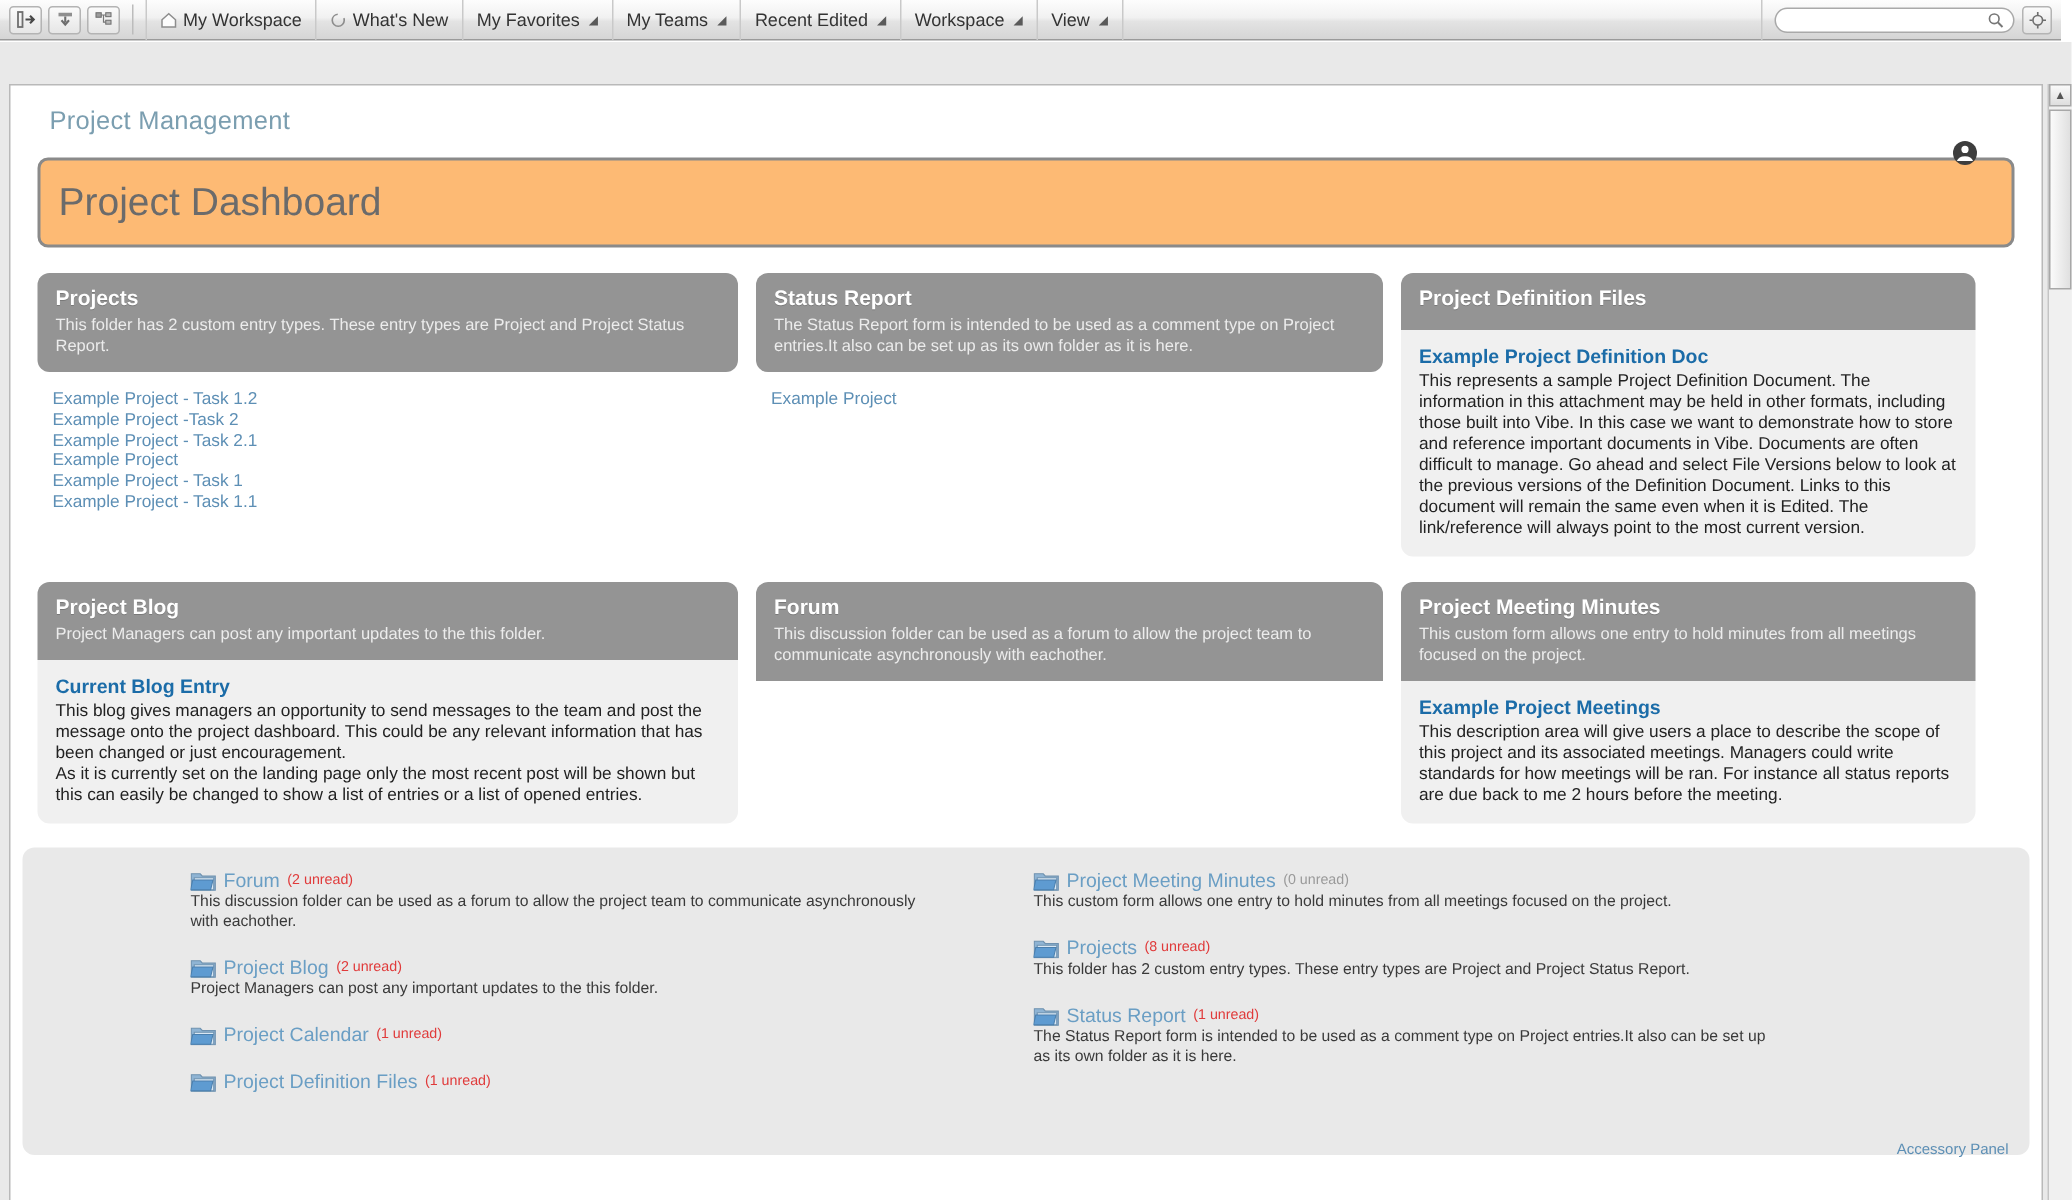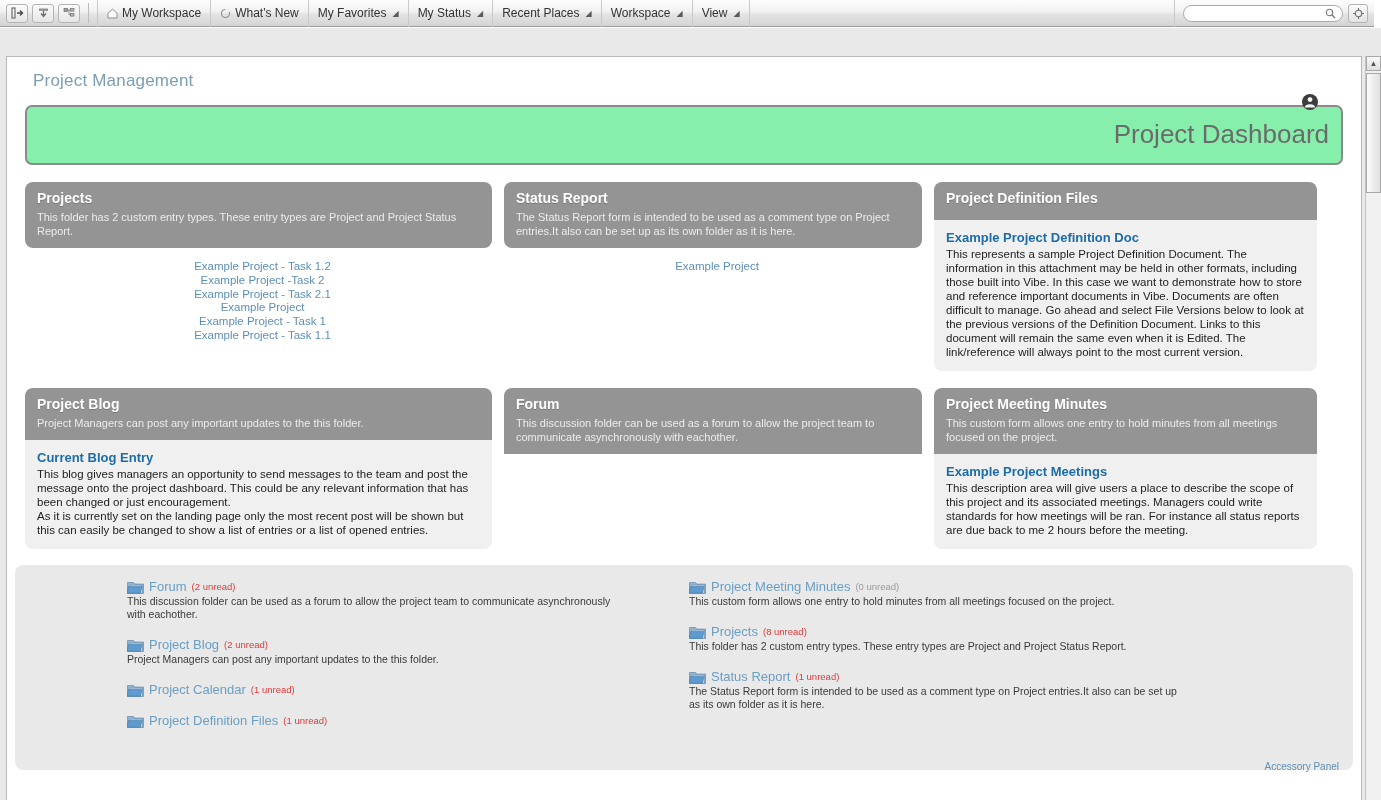--- a/index.html
+++ b/index.html
@@ -112,23 +112,23 @@
     position: absolute; top: 36px; right: 42px;
     width: 18px; height: 18px;
     cursor: pointer;
   }
 
   
   .banner {
     margin: 14px 18px 0 18px;
     border: 2px solid #8a8a8a;
     border-radius: 7px;
-    background: #86efac;
+    background: #fdba74;
     padding: 10px 12px 12px 12px;
-    text-align: right;
+    text-align: left;
   }
   .banner-title {
     font-size: 26px; color: #6b6b6b; font-weight: normal;
     line-height: 34px;
   }
   .banner-sub {
     font-size: 11px; color: #3c3c3c;
     margin-top: 4px;
   }
 
@@ -158,21 +158,21 @@
     font-weight: bold;
     color: #ffffff;
     text-shadow: 0 1px 0 rgba(0,0,0,0.18);
   }
   .panel-head p {
     margin: 0;
     font-size: 11px;
     color: #ececec;
     line-height: 14px;
   }
-  .panel-body-plain { padding: 12px 2px 0 10px; text-align: center; }
+  .panel-body-plain { padding: 12px 2px 0 10px; }
   .panel-body-tint {
     background: #f0f0f0;
     border-radius: 0 0 8px 8px;
     padding: 10px 12px 12px 12px;
   }
   .link-list a {
     display: block;
     font-size: 11.5px;
     color: #5d8fb5;
     text-decoration: none;
@@ -271,25 +271,25 @@
       <svg class="fi-svg" width="11" height="11" viewBox="0 0 11 11">
         <circle cx="5.5" cy="5.5" r="4" fill="none" stroke="#8d8d8d" stroke-width="1.1" stroke-dasharray="18 5"></circle>
       </svg>
       <span>What's New</span>
     </div>
     <div class="tb-item">
       <span>My Favorites</span>
       <span class="tb-caret">◢</span>
     </div>
     <div class="tb-item">
-      <span>My Status</span>
+      <span>My Teams</span>
       <span class="tb-caret">◢</span>
     </div>
     <div class="tb-item">
-      <span>Recent Places</span>
+      <span>Recent Edited</span>
       <span class="tb-caret">◢</span>
     </div>
     <div class="tb-item">
       <span>Workspace</span>
       <span class="tb-caret">◢</span>
     </div>
     <div class="tb-item">
       <span>View</span>
       <span class="tb-caret">◢</span>
     </div>

